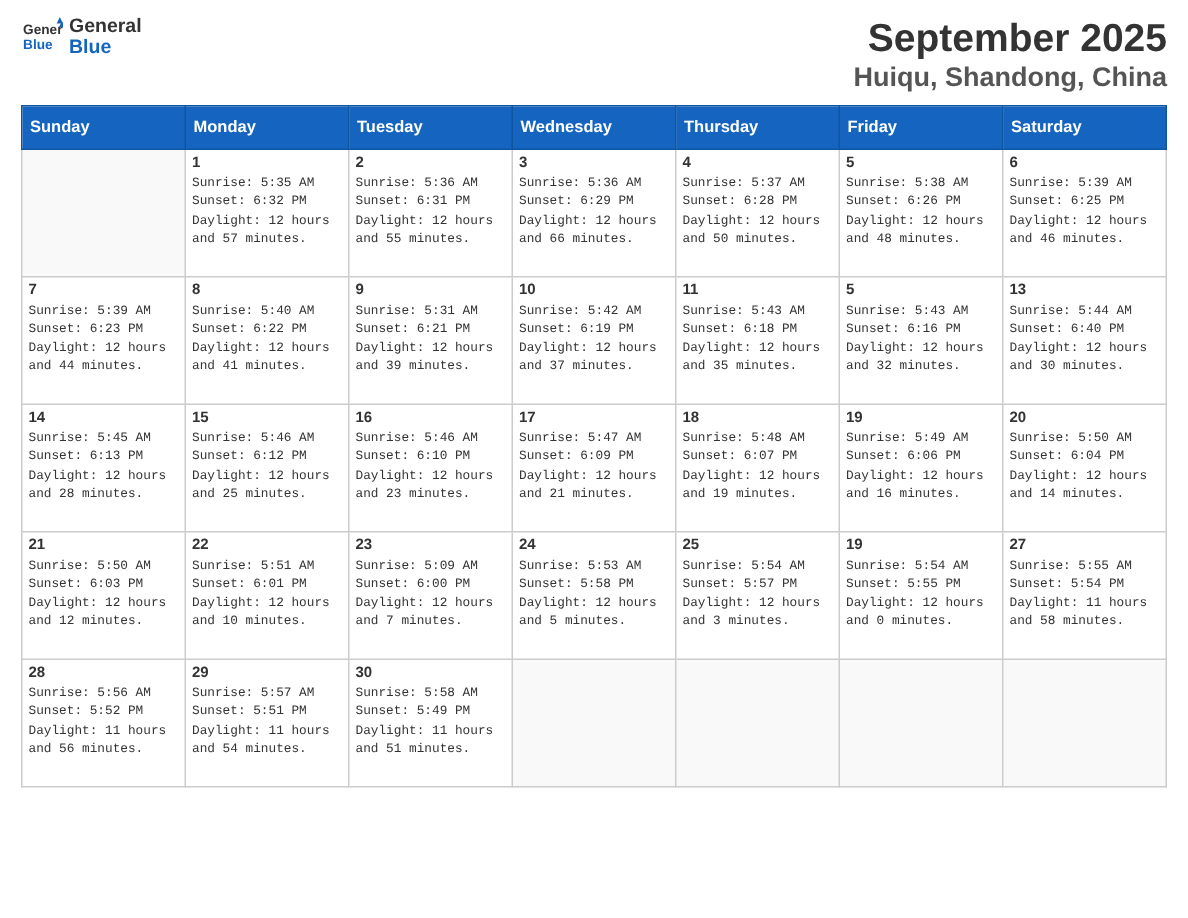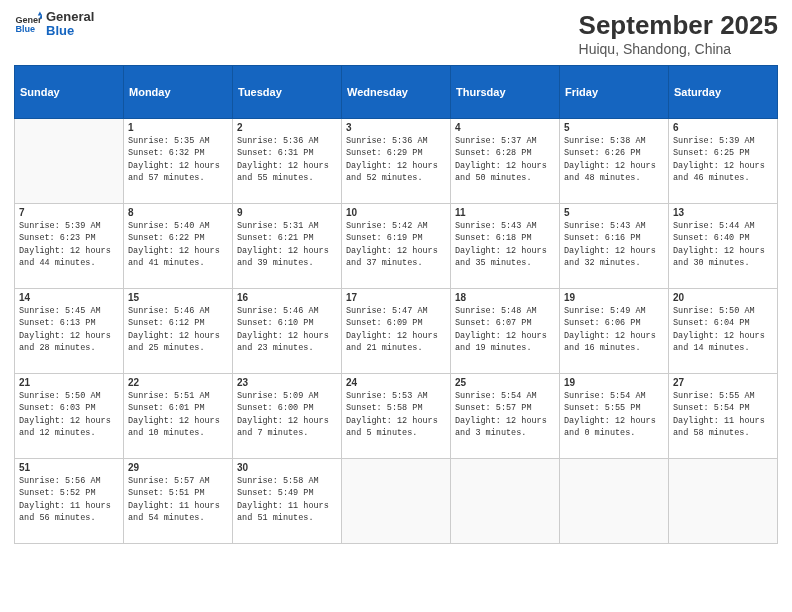--- a/index.html
+++ b/index.html
@@ -24,42 +24,42 @@
     .logo {
       display: flex;
       align-items: center;
       gap: 4px;
     }
     .logo-icon {
       width: 28px;
       height: 28px;
     }
     .title-block {
-      text-align: left;
+      text-align: right;
     }
     .title-block h1 {
       font-size: 26px;
       font-weight: bold;
       color: #333;
     }
     .title-block h2 {
-      font-size: 14px;
+      font-size: 18px;
       color: #555;
-      font-weight: normal;
+      font-weight: bold;
     }
     .calendar {
       width: 100%;
       border-collapse: collapse;
       border: 1px solid #ccc;
     }
     .calendar th {
       background-color: #1565c0;
       color: #fff;
       font-size: 11px;
-      padding: 20px 5px;
+      padding: 8px 5px;
       text-align: left;
       border: 1px solid #1055a0;
     }
     .calendar td {
       vertical-align: top;
       border: 1px solid #ccc;
       padding: 3px 4px;
       font-size: 8.5px;
       color: #333;
       width: calc(100% / 7);
@@ -121,21 +121,21 @@
           <td>
             <span class="day-number">1</span>
             <div class="day-info"><span>Sunrise: 5:35 AM</span><br><span>Sunset: 6:32 PM</span><br><span>Daylight: 12 hours</span><br><span>and 57 minutes.</span></div>
           </td>
           <td>
             <span class="day-number">2</span>
             <div class="day-info"><span>Sunrise: 5:36 AM</span><br><span>Sunset: 6:31 PM</span><br><span>Daylight: 12 hours</span><br><span>and 55 minutes.</span></div>
           </td>
           <td>
             <span class="day-number">3</span>
-            <div class="day-info"><span>Sunrise: 5:36 AM</span><br><span>Sunset: 6:29 PM</span><br><span>Daylight: 12 hours</span><br><span>and 52 minutes.</span></div>
+            <div class="day-info"><span>Sunrise: 5:36 AM</span><br><span>Sunset: 6:29 PM</span><br><span>Daylight: 12 hours</span><br><span>and 66 minutes.</span></div>
           </td>
           <td>
             <span class="day-number">4</span>
             <div class="day-info"><span>Sunrise: 5:37 AM</span><br><span>Sunset: 6:28 PM</span><br><span>Daylight: 12 hours</span><br><span>and 50 minutes.</span></div>
           </td>
           <td>
             <span class="day-number">5</span>
             <div class="day-info"><span>Sunrise: 5:38 AM</span><br><span>Sunset: 6:26 PM</span><br><span>Daylight: 12 hours</span><br><span>and 48 minutes.</span></div>
           </td>
           <td>
@@ -228,21 +228,21 @@
             <span class="day-number">19</span>
             <div class="day-info"><span>Sunrise: 5:54 AM</span><br><span>Sunset: 5:55 PM</span><br><span>Daylight: 12 hours</span><br><span>and 0 minutes.</span></div>
           </td>
           <td>
             <span class="day-number">27</span>
             <div class="day-info"><span>Sunrise: 5:55 AM</span><br><span>Sunset: 5:54 PM</span><br><span>Daylight: 11 hours</span><br><span>and 58 minutes.</span></div>
           </td>
         </tr>
         <tr>
           <td>
-            <span class="day-number">51</span>
+            <span class="day-number">28</span>
             <div class="day-info"><span>Sunrise: 5:56 AM</span><br><span>Sunset: 5:52 PM</span><br><span>Daylight: 11 hours</span><br><span>and 56 minutes.</span></div>
           </td>
           <td>
             <span class="day-number">29</span>
             <div class="day-info"><span>Sunrise: 5:57 AM</span><br><span>Sunset: 5:51 PM</span><br><span>Daylight: 11 hours</span><br><span>and 54 minutes.</span></div>
           </td>
           <td>
             <span class="day-number">30</span>
             <div class="day-info"><span>Sunrise: 5:58 AM</span><br><span>Sunset: 5:49 PM</span><br><span>Daylight: 11 hours</span><br><span>and 51 minutes.</span></div>
           </td>

